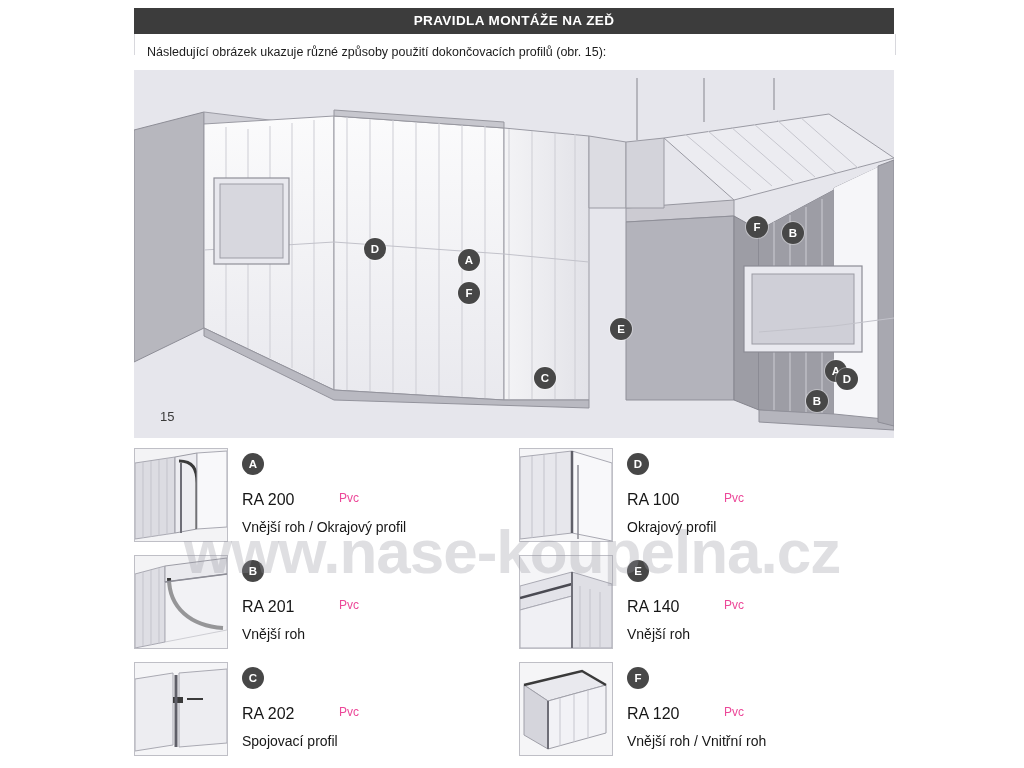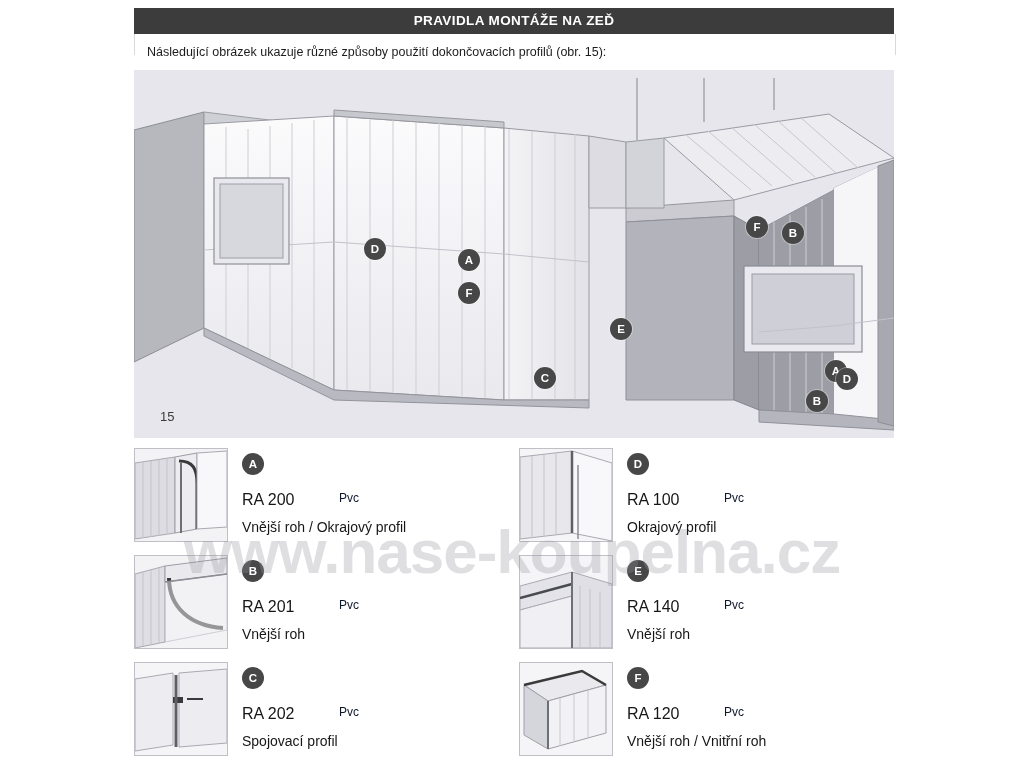--- a/index.html
+++ b/index.html
@@ -162,21 +162,21 @@
     left: 108px;
     top: 43px;
     font-size: 16px;
     color: #161616;
   }
   .legend-mat {
     position: absolute;
     left: 205px;
     top: 43px;
     font-size: 12px;
-    color: #0f172a;
+    color: #ec4899;
   }
   .legend-desc {
     position: absolute;
     left: 108px;
     top: 71px;
     font-size: 14px;
     color: #161616;
     white-space: nowrap;
   }
 

